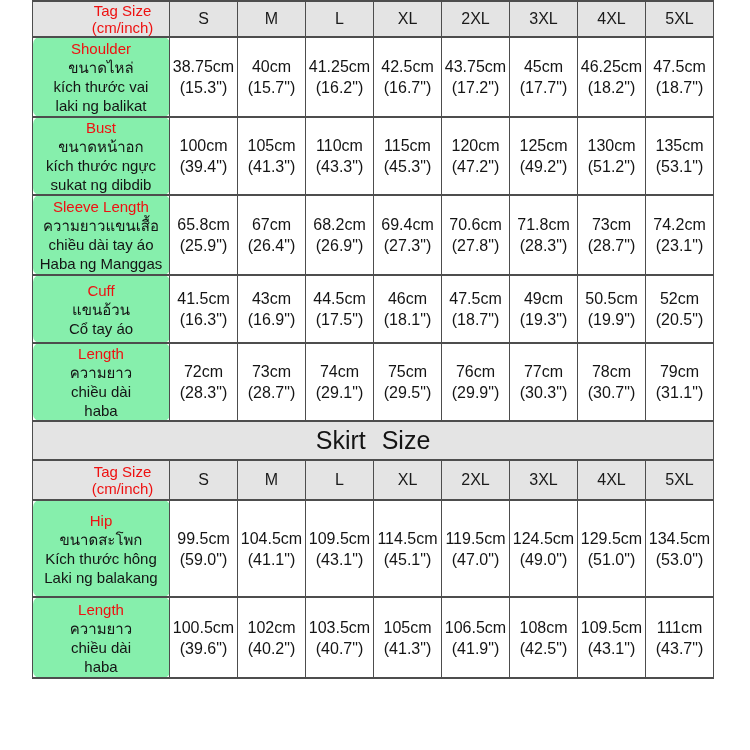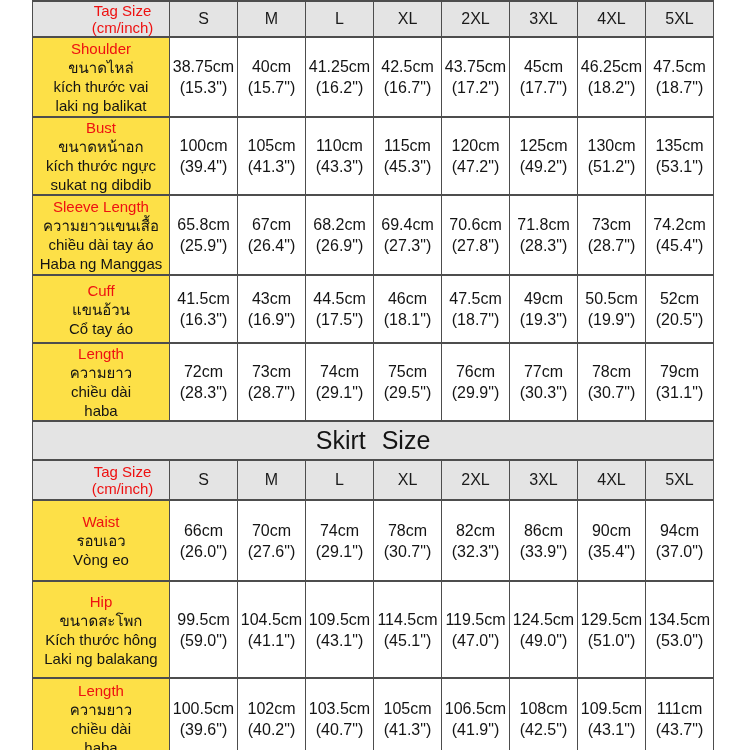--- a/index.html
+++ b/index.html
@@ -40,22 +40,23 @@
     color: #1a1a1a;
   }
   th.corner-header {
     background: #e4e4e4;
     font-weight: normal;
     font-size: 15px;
     color: #ee1111;
     padding-left: 45px;
   }
   td.label-cell {
-    background: #fde047;
+    background: #86efac;
     line-height: 19px;
+    border-radius: 7px;
   }
   .label-en {
     display: block;
     color: #ee1111;
     font-size: 15px;
     line-height: 19px;
   }
   .label-sub {
     display: block;
     white-space: pre-line;
@@ -168,21 +169,21 @@
 (26.9")</td>
           <td class="value-cell">69.4cm
 (27.3")</td>
           <td class="value-cell">70.6cm
 (27.8")</td>
           <td class="value-cell">71.8cm
 (28.3")</td>
           <td class="value-cell">73cm
 (28.7")</td>
           <td class="value-cell">74.2cm
-(45.4")</td>
+(23.1")</td>
         </tr>
         <tr style="height: 68px;">
           <td class="label-cell">
     <span class="label-en">Cuff</span>
     <span class="label-sub">แขนอ้วน
 Cổ tay áo</span>
   </td>
           <td class="value-cell">41.5cm
 (16.3")</td>
           <td class="value-cell">43cm
@@ -231,43 +232,20 @@
           <th class="corner-header">Tag Size (cm/inch)</th>
           <th class="size-header">S</th>
           <th class="size-header">M</th>
           <th class="size-header">L</th>
           <th class="size-header">XL</th>
           <th class="size-header">2XL</th>
           <th class="size-header">3XL</th>
           <th class="size-header">4XL</th>
           <th class="size-header">5XL</th>
         </tr>
-        <tr style="height: 81px;">
-          <td class="label-cell">
-    <span class="label-en">Waist</span>
-    <span class="label-sub">รอบเอว
-Vòng eo</span>
-  </td>
-          <td class="value-cell">66cm
-(26.0")</td>
-          <td class="value-cell">70cm
-(27.6")</td>
-          <td class="value-cell">74cm
-(29.1")</td>
-          <td class="value-cell">78cm
-(30.7")</td>
-          <td class="value-cell">82cm
-(32.3")</td>
-          <td class="value-cell">86cm
-(33.9")</td>
-          <td class="value-cell">90cm
-(35.4")</td>
-          <td class="value-cell">94cm
-(37.0")</td>
-        </tr>
         <tr style="height: 97px;">
           <td class="label-cell">
     <span class="label-en">Hip</span>
     <span class="label-sub">ขนาดสะโพก
 Kích thước hông
 Laki ng balakang</span>
   </td>
           <td class="value-cell">99.5cm
 (59.0")</td>
           <td class="value-cell">104.5cm

